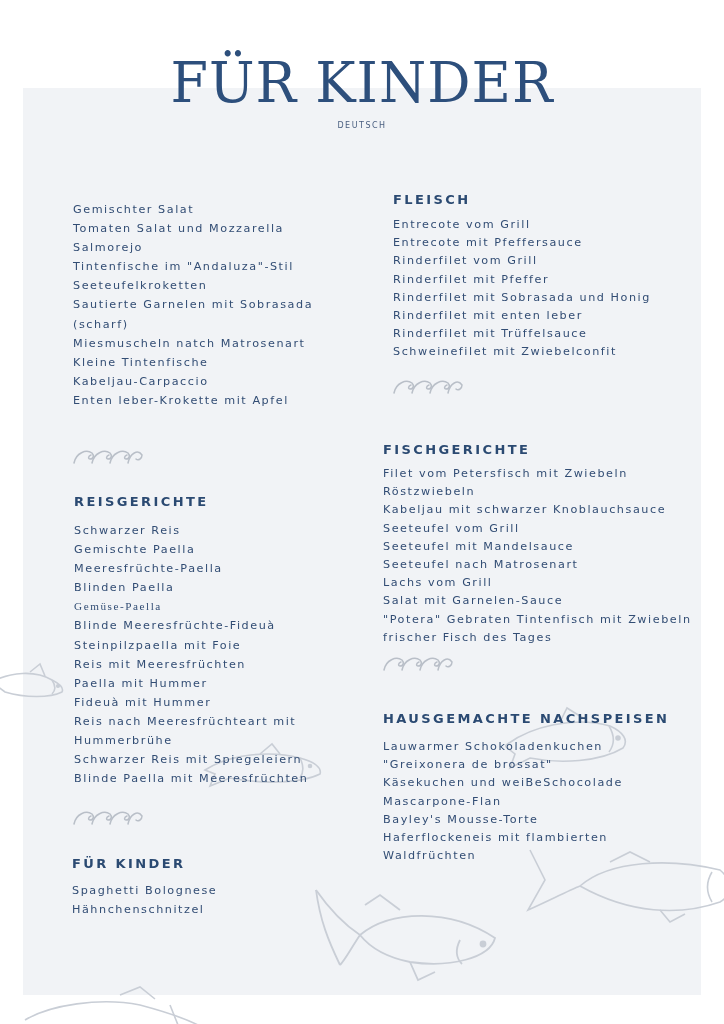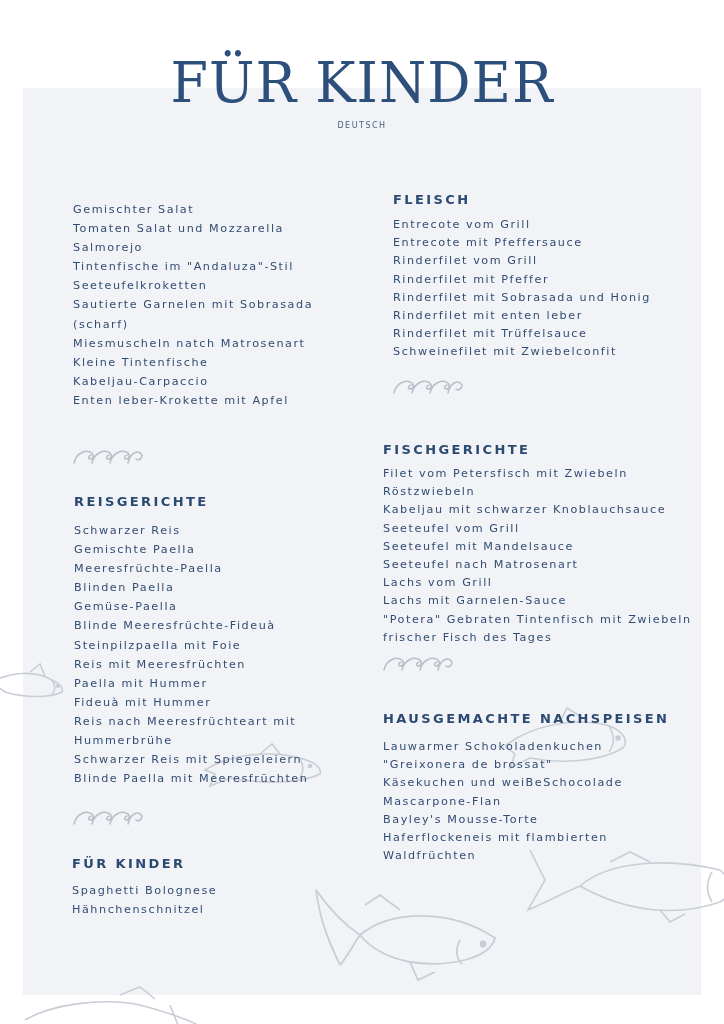--- a/index.html
+++ b/index.html
@@ -124,21 +124,21 @@
   </svg>
 </div>
 
 <div class="section" style="left:74px; top:493px;">
   <h2>REISGERICHTE</h2>
   <ul style="margin-top:10px;">
     <li style="line-height:19.1px;">Schwarzer Reis</li>
     <li style="line-height:19.1px;">Gemischte Paella</li>
     <li style="line-height:19.1px;">Meeresfrüchte-Paella</li>
     <li style="line-height:19.1px;">Blinden Paella</li>
-    <li style="line-height:19.1px;">Gemüse-Paella</li>
+    <li style="line-height:19.1px;font-family:Liberation Serif, serif;">Gemüse-Paella</li>
     <li style="line-height:19.1px;">Blinde Meeresfrüchte-Fideuà</li>
     <li style="line-height:19.1px;">Steinpilzpaella mit Foie</li>
     <li style="line-height:19.1px;">Reis mit Meeresfrüchten</li>
     <li style="line-height:19.1px;">Paella mit Hummer</li>
     <li style="line-height:19.1px;">Fideuà mit Hummer</li>
     <li style="line-height:19.1px;">Reis nach Meeresfrüchteart mit</li>
     <li style="line-height:19.1px;">Hummerbrühe</li>
     <li style="line-height:19.1px;">Schwarzer Reis mit Spiegeleiern</li>
     <li style="line-height:19.1px;">Blinde Paella mit Meeresfrüchten</li>
   </ul>
@@ -187,21 +187,21 @@
 <div class="section" style="left:383px; top:441px;">
   <h2>FISCHGERICHTE</h2>
   <ul style="margin-top:6px;">
     <li style="line-height:18.2px;">Filet vom Petersfisch mit Zwiebeln</li>
     <li style="line-height:18.2px;">Röstzwiebeln</li>
     <li style="line-height:18.2px;">Kabeljau mit schwarzer Knoblauchsauce</li>
     <li style="line-height:18.2px;">Seeteufel vom Grill</li>
     <li style="line-height:18.2px;">Seeteufel mit Mandelsauce</li>
     <li style="line-height:18.2px;">Seeteufel nach Matrosenart</li>
     <li style="line-height:18.2px;">Lachs vom Grill</li>
-    <li style="line-height:18.2px;">Lachs mit Garnelen-Sauce</li>
+    <li style="line-height:18.2px;">Salat mit Garnelen-Sauce</li>
     <li style="line-height:18.2px;">"Potera" Gebraten Tintenfisch mit Zwiebeln</li>
     <li style="line-height:18.2px;">frischer Fisch des Tages</li>
   </ul>
 </div>
 
 <div class="wave" style="left:382px; top:652px;">
   <svg width="72" height="20" viewBox="0 0 72 20" fill="none" stroke="#b9bfc8" stroke-width="1.5" stroke-linecap="round">
     <path d="M2 18 C4 8, 14 4, 20 8 C22 10, 22 14, 18 14 C16 14, 16 11, 19 10"></path>
     <path d="M20 18 C22 8, 32 4, 38 8 C40 10, 40 14, 36 14 C34 14, 34 11, 37 10"></path>
     <path d="M38 18 C40 8, 50 4, 56 8 C58 10, 58 14, 54 14 C52 14, 52 11, 55 10"></path>

